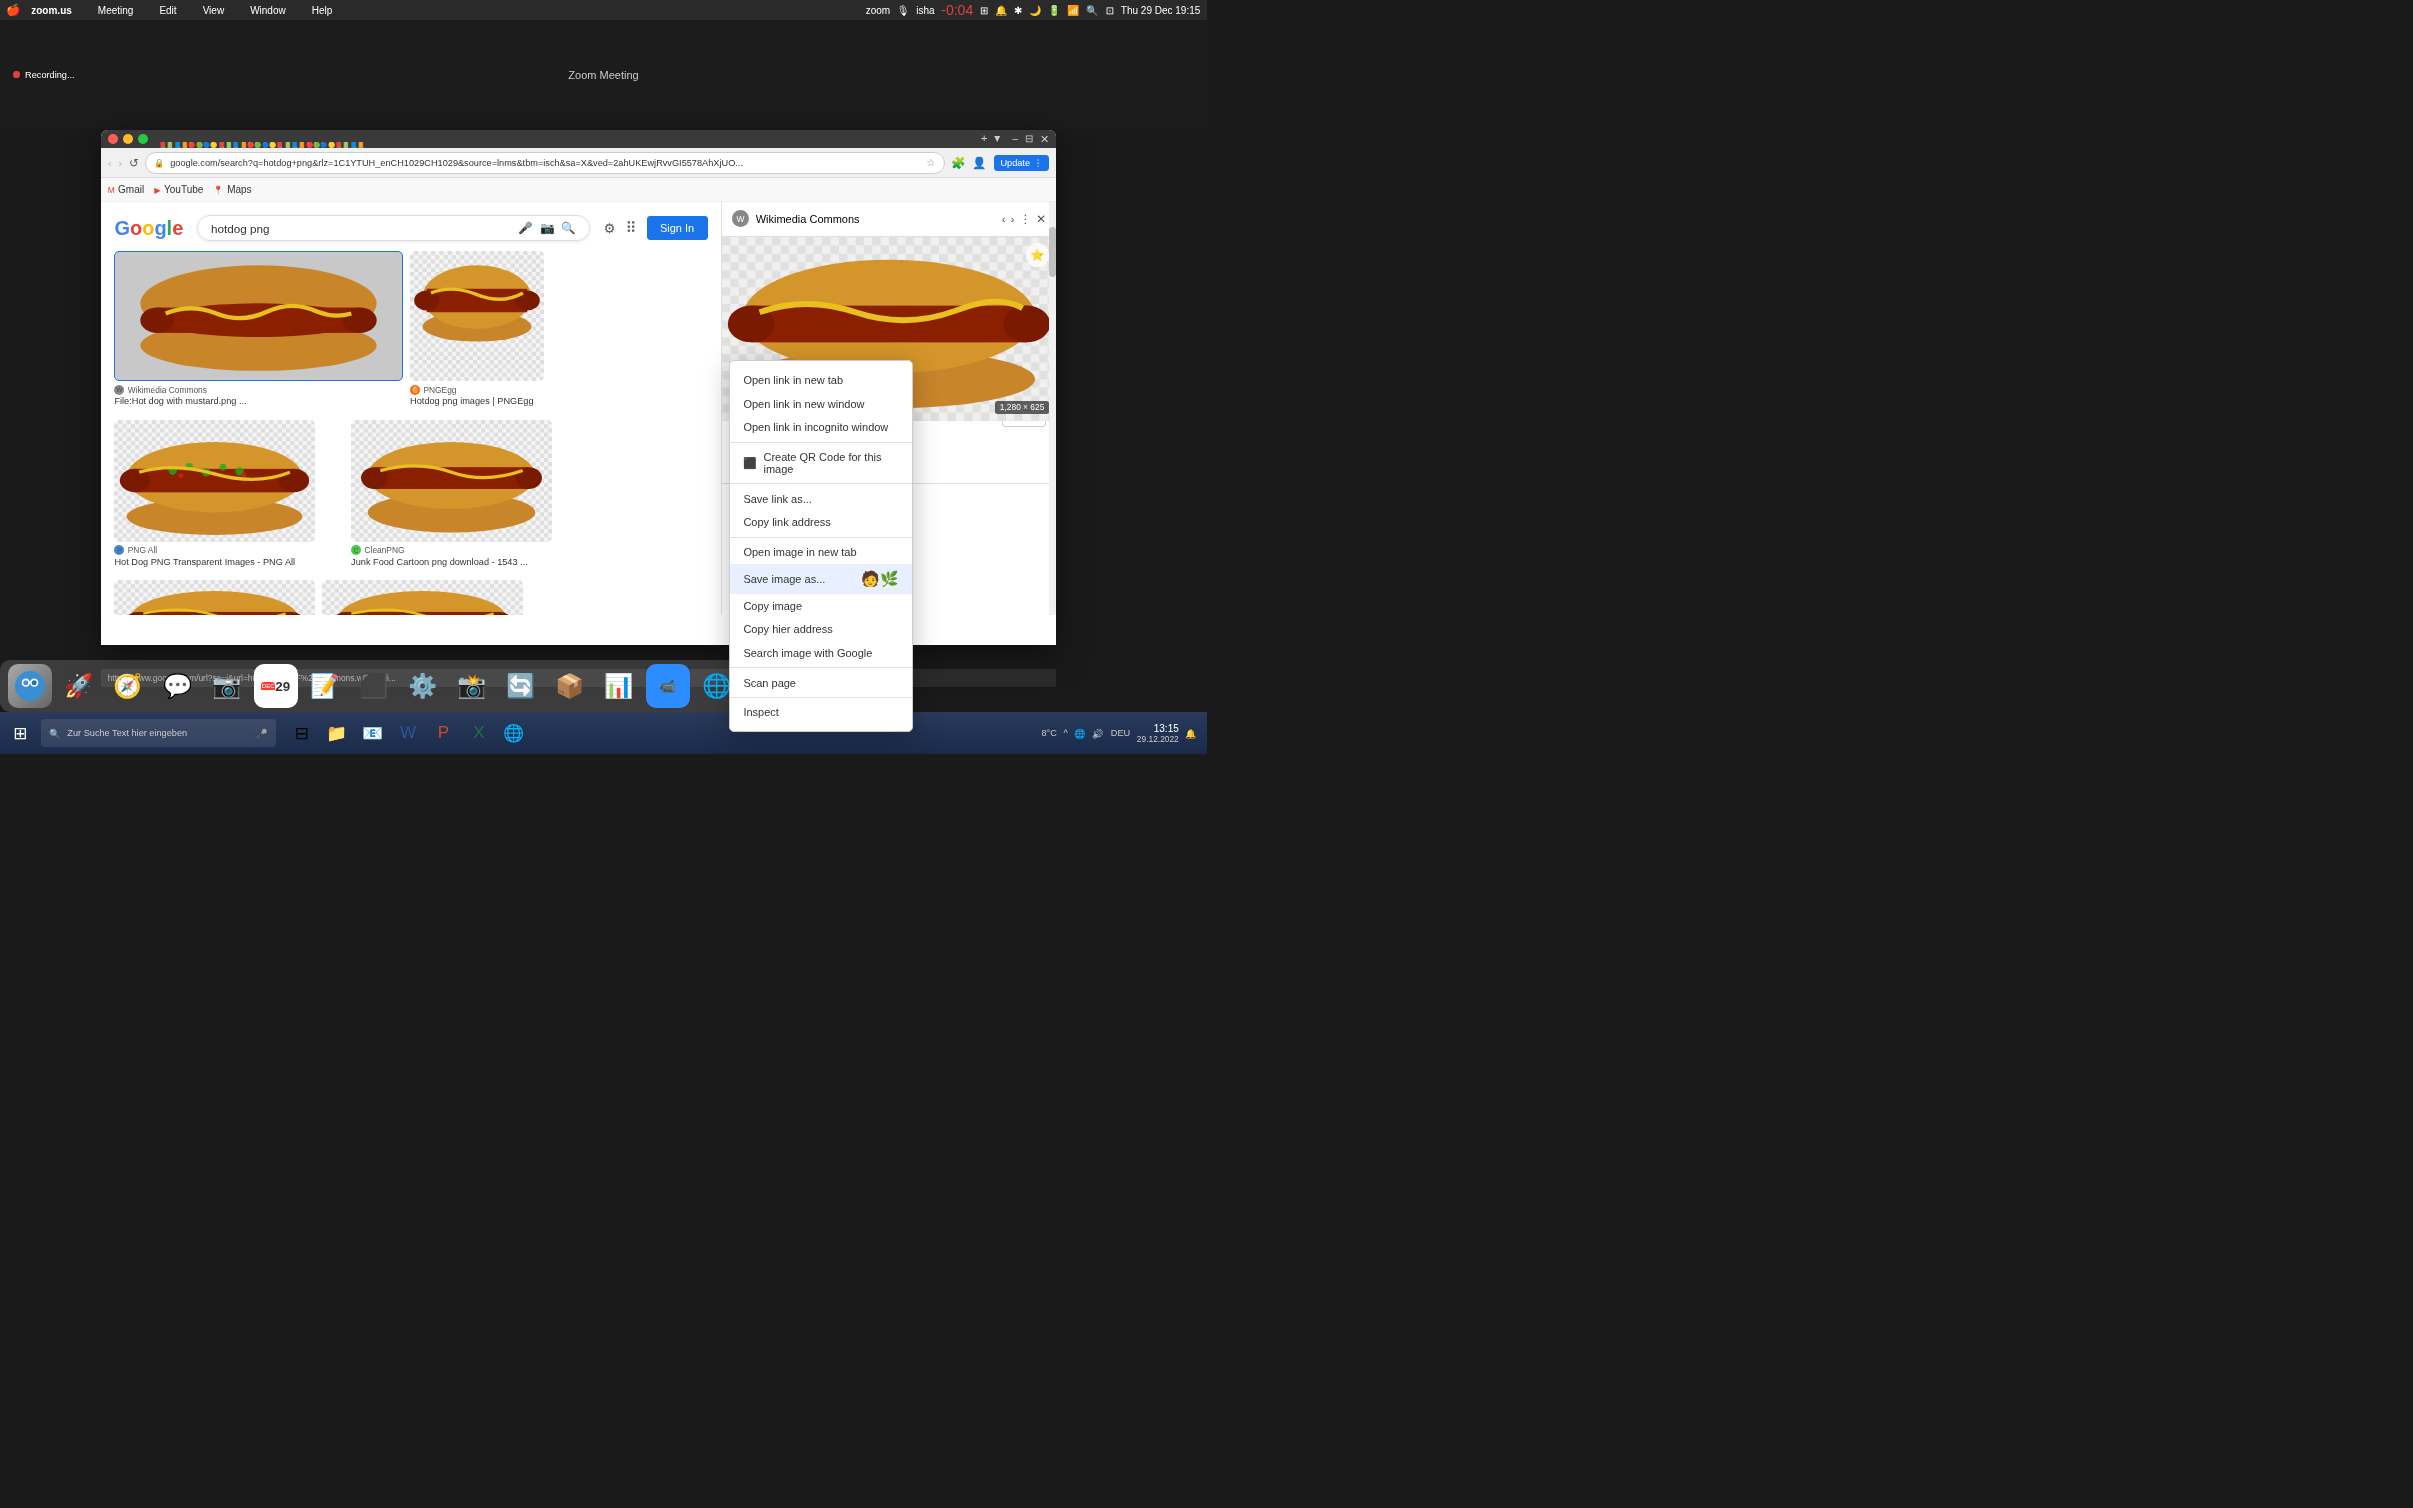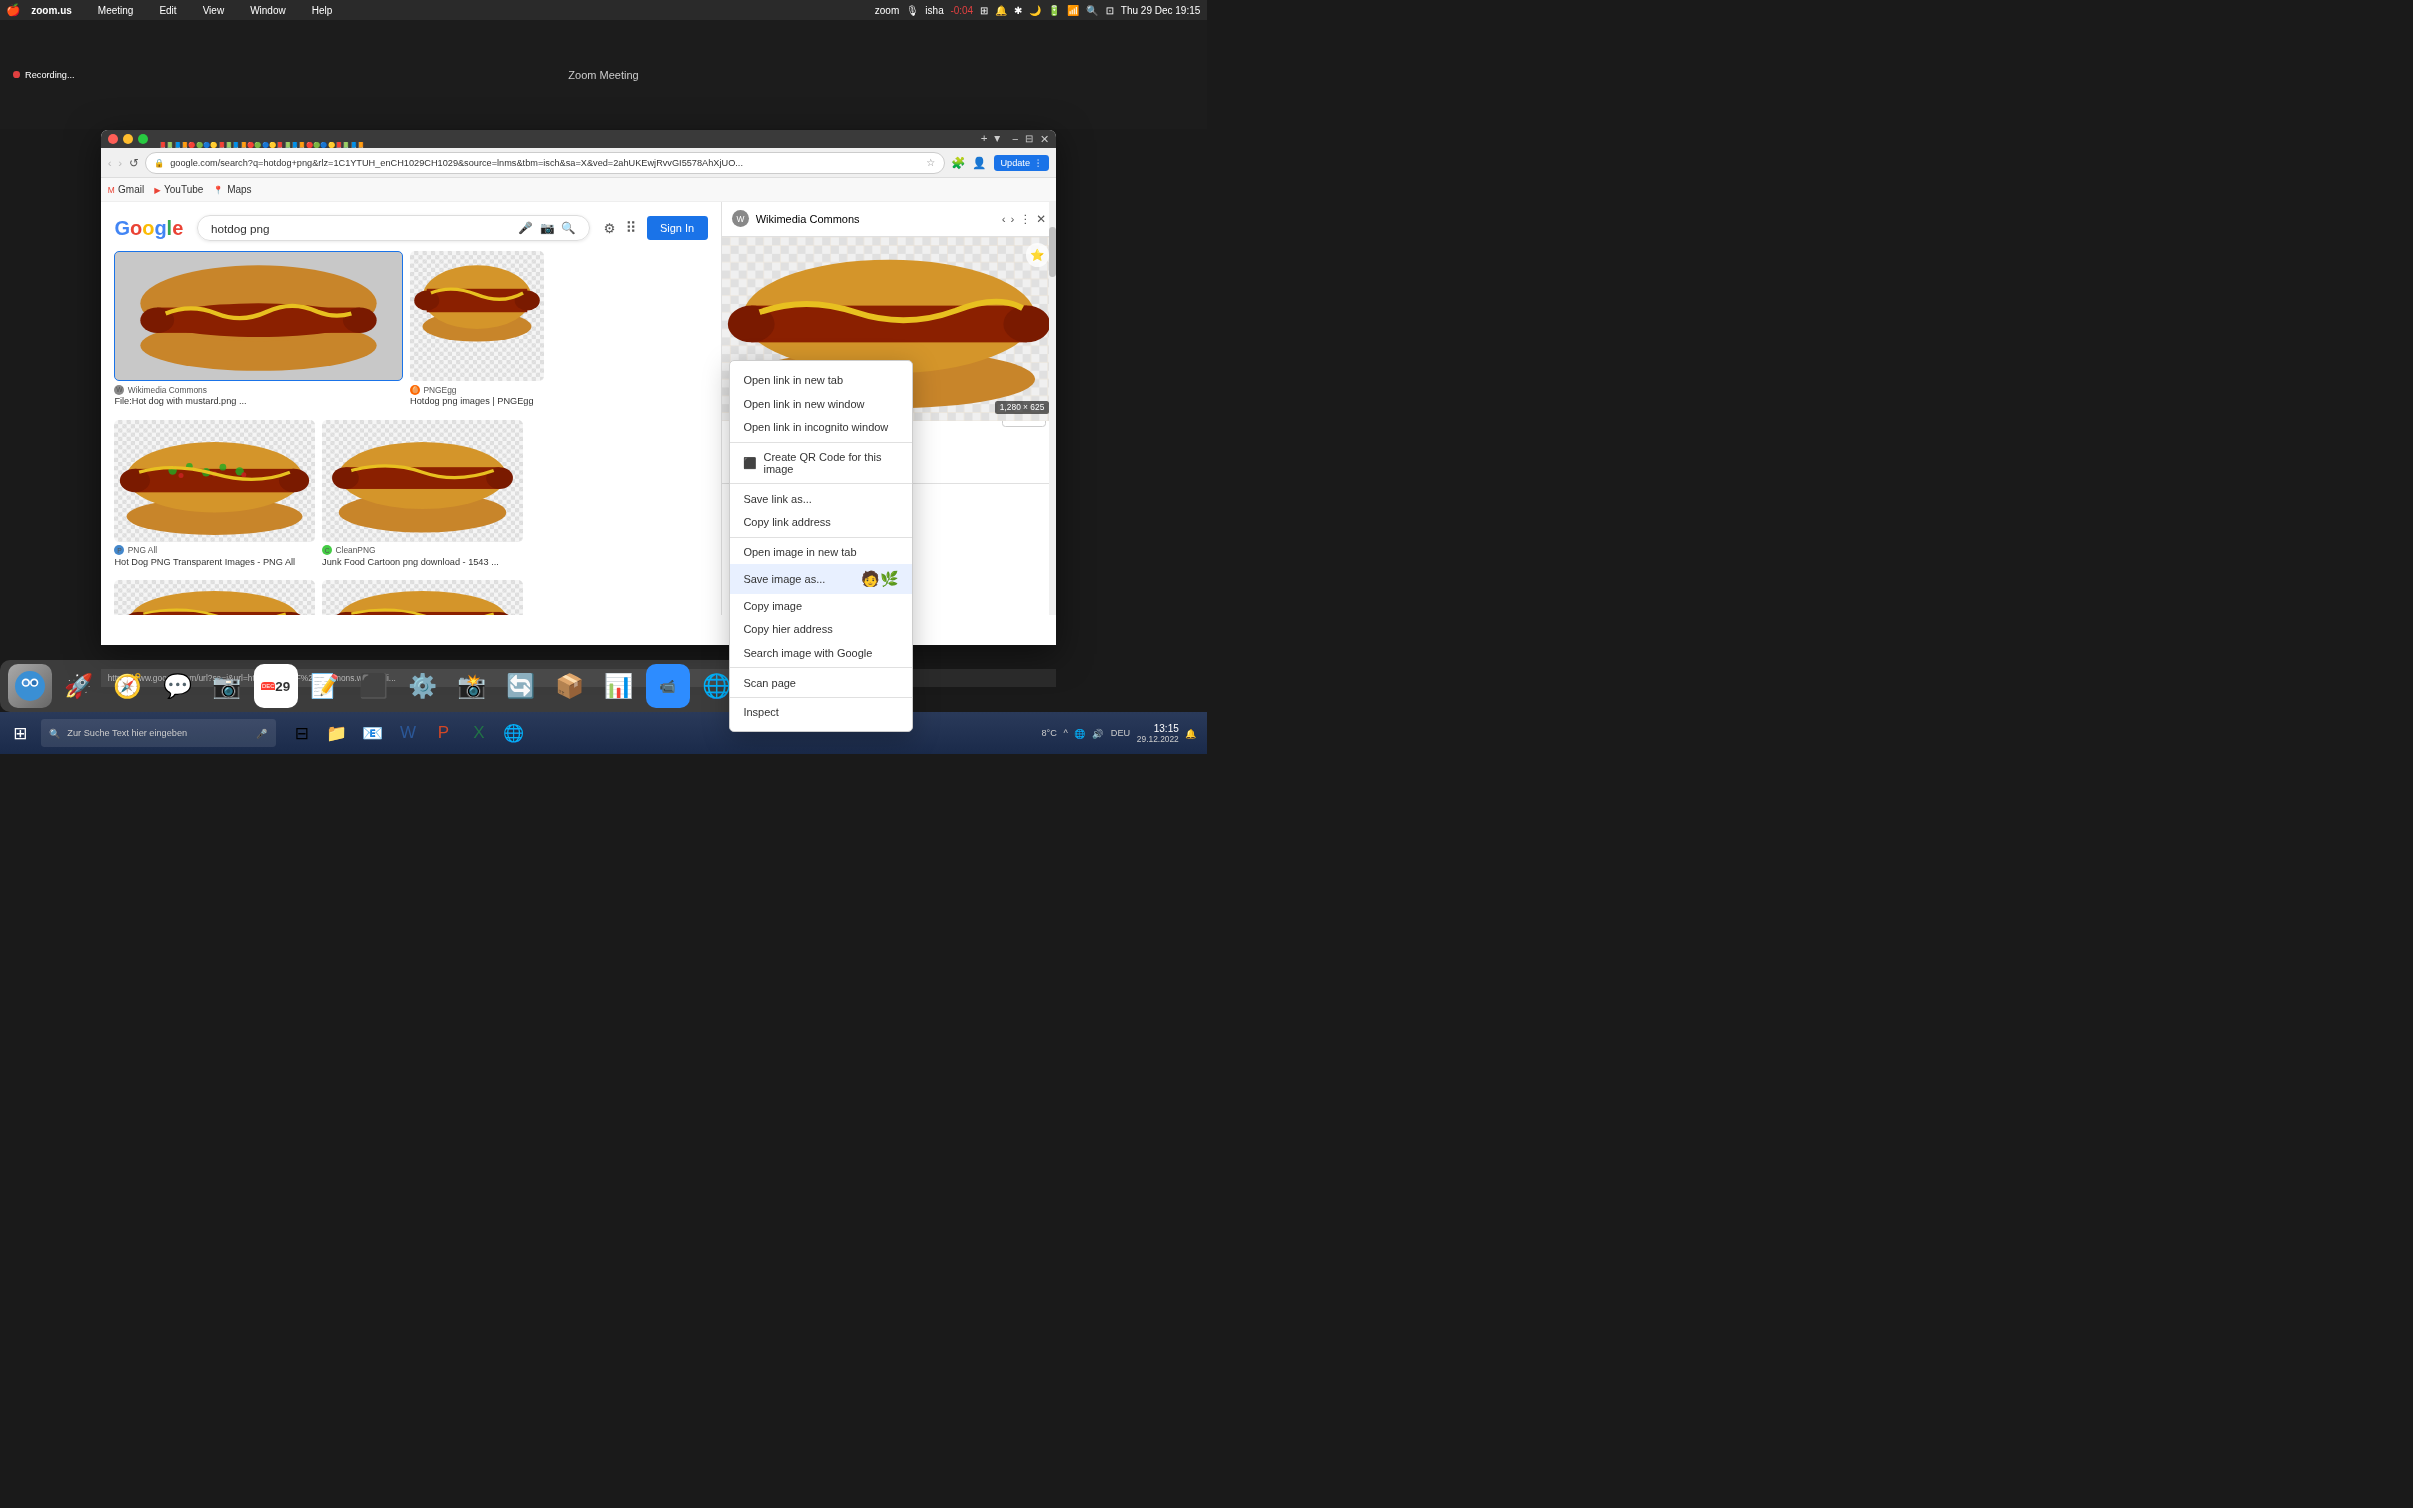--- a/index.html
+++ b/index.html
@@ -522,21 +522,21 @@
     <span>Meeting</span>
     <span>Edit</span>
     <span>View</span>
     <span>Window</span>
     <span>Help</span>
   </div>
   <div class="right-side">
     <span>zoom</span>
     <span>🎙</span>
     <span>isha</span>
-    <span style="color:#e04040; font-size:10px;">-0:04</span>
+    <span style="color:#e04040; font-size:14px;">-0:04</span>
     <span>⊞</span>
     <span>🔔</span>
     <span>✱</span>
     <span>🌙</span>
     <span>🔋</span>
     <span>📶</span>
     <span>🔍</span>
     <span>⊡</span>
     <span>Thu 29 Dec  19:15</span>
   </div>
@@ -703,21 +703,21 @@
                 <path d="M30,62 Q70,50 120,64 Q170,78 210,62" stroke="#e8c020" stroke-width="4" fill="none"></path>
               </svg>
             </div>
             <div class="image-source">
               <div class="source-icon" style="background:#4488cc;">P</div>
               <span>PNG All</span>
             </div>
             <div class="image-title">Hot Dog PNG Transparent Images - PNG All</div>
           </div>
 
-          <div class="image-card" style="width:201px;">
+          <div class="image-card" style="width:201px;margin-left:29px;">
             <div class="image-thumb checkered" style="height:122px;">
               <svg width="100%" height="100%" viewBox="0 0 240 145">
                 <ellipse cx="120" cy="110" rx="100" ry="24" fill="#c8852a"></ellipse>
                 <ellipse cx="120" cy="66" rx="100" ry="40" fill="#d4952a"></ellipse>
                 <rect x="28" y="56" width="184" height="26" fill="#8b2000"></rect>
                 <ellipse cx="28" cy="69" rx="16" ry="13" fill="#7a1a00"></ellipse>
                 <ellipse cx="212" cy="69" rx="16" ry="13" fill="#7a1a00"></ellipse>
                 <path d="M35,60 Q80,48 120,62 Q160,76 205,60" stroke="#e8c020" stroke-width="4" fill="none"></path>
               </svg>
             </div>

